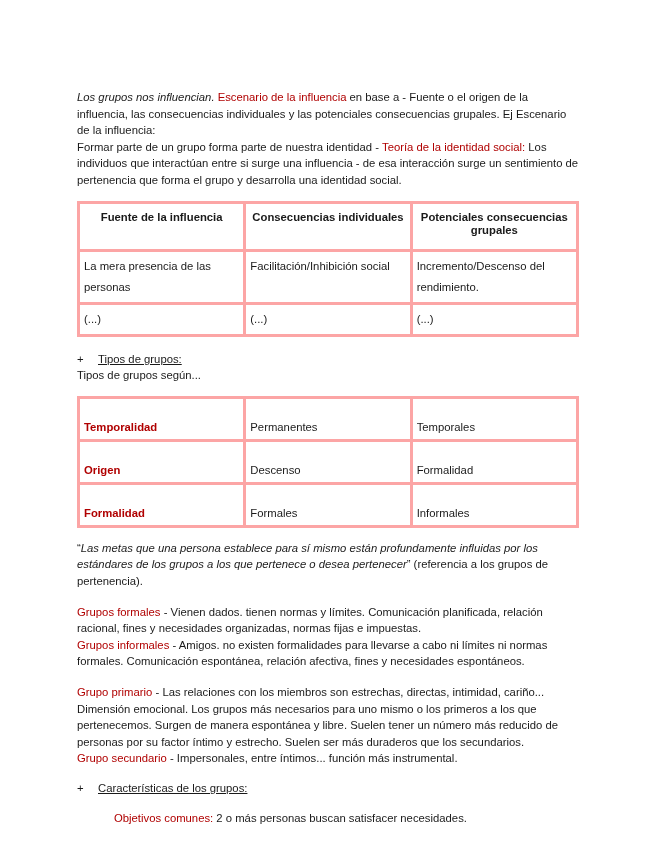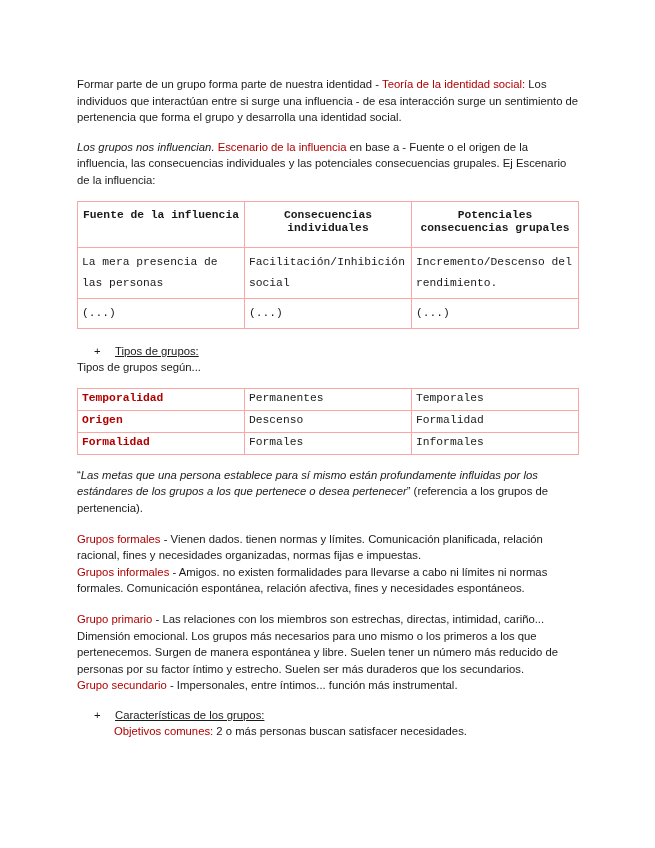--- a/index.html
+++ b/index.html
@@ -4,41 +4,41 @@
   <style>
     html, body { margin: 0; padding: 0; background: #ffffff; }
     body { width: 655px; height: 848px; position: relative; overflow: hidden;
       font-family: "Liberation Sans", sans-serif; font-size: 11.3px; color: #1a1a1a; line-height: 16.6px; }
     .page { position: absolute; left: 77px; top: 76px; width: 504px; }
     .p { margin: 0; }
     .red { color: #b00000; }
     .it { font-style: italic; }
     .u { text-decoration: underline; }
     table { border-collapse: collapse; width: 502px; table-layout: fixed; }
-    td, th { border: 1px solid #fca5a5; padding: 4px 4px; vertical-align: top; text-align: left; font-weight: normal; font-family: Liberation Mono, monospace; }
+    td, th { border: 3px solid #fca5a5; padding: 4px 4px; vertical-align: top; text-align: left; font-weight: normal; }
     th { font-weight: bold; text-align: center; line-height: 13px; }
     .t1 { margin-top: 12px; }
     .t1 th { height: 34px; padding-top: 7px; }
     .t1 td { line-height: 21px; }
     .t1 tr.r2 td { height: 30px; }
     .t1 tr.r3 td { height: 15px; padding-top: 4px; padding-bottom: 4px; }
-    .t2 td { height: 16px; padding-top: 1px; padding-bottom: 4px; line-height: 16px; }
+    .t2 td { height: 16px; padding-top: 20px; padding-bottom: 4px; line-height: 16px; }
     .t2 td.head { font-weight: bold; color: #b00000; }
-    .bullet { margin-left: 17px; }
+    .bullet { }
     .bullet .plus { display: inline-block; width: 21px; }
     .indent { margin-left: 37px; }
   </style>
 </head>
 <body>
 
 <div class="page">
 
+  <p class="p" style="margin-top:13px"><span class="it">Los grupos nos influencian.</span> <span class="red">Escenario de la influencia</span><span> en base a - Fuente o el origen de la influencia, las consecuencias individuales y las potenciales consecuencias grupales. Ej Escenario de la influencia:</span></p>
+
   <p class="p"><span>Formar parte de un grupo forma parte de nuestra identidad - </span><span class="red">Teoría de la identidad social:</span><span> Los individuos que interactúan entre si surge una influencia - de esa interacción surge un sentimiento de pertenencia que forma el grupo y desarrolla una identidad social.</span></p>
-
-  <p class="p" style="margin-top:13px"><span class="it">Los grupos nos influencian.</span> <span class="red">Escenario de la influencia</span><span> en base a - Fuente o el origen de la influencia, las consecuencias individuales y las potenciales consecuencias grupales. Ej Escenario de la influencia:</span></p>
 
   <table class="t1">
     <tbody>
         <tr>
       <th>Fuente de la influencia</th>
       <th>Consecuencias individuales</th>
       <th>Potenciales consecuencias grupales</th>
     </tr>
     <tr class="r2">
       <td>La mera presencia de las personas</td>
@@ -79,15 +79,15 @@
   <p class="p" style="margin-top:12px"><span>“</span><span class="it">Las metas que una persona establece para sí mismo están profundamente influidas por los estándares de los grupos a los que pertenece o desea pertenecer</span><span>”</span><span> (referencia a los grupos de pertenencia).</span></p>
 
   <p class="p" style="margin-top:14px"><span class="red">Grupos formales</span><span> - Vienen dados. tienen normas y límites. Comunicación planificada, relación racional, fines y necesidades organizadas, normas fijas e impuestas.</span></p>
   <p class="p"><span class="red">Grupos informales</span><span> - Amigos. no existen formalidades para llevarse a cabo ni límites ni normas formales. Comunicación espontánea, relación afectiva, fines y necesidades espontáneos.</span></p>
 
   <p class="p" style="margin-top:14px"><span class="red">Grupo primario</span><span> - Las relaciones con los miembros son estrechas, directas, intimidad, cariño... Dimensión emocional. Los grupos más necesarios para uno mismo o los primeros a los que pertenecemos. Surgen de manera espontánea y libre. Suelen tener un número más reducido de personas por su factor íntimo y estrecho. Suelen ser más duraderos que los secundarios.</span></p>
   <p class="p"><span class="red">Grupo secundario</span><span> - Impersonales, entre íntimos...  función más instrumental.</span></p>
 
   <p class="p bullet" style="margin-top:13px"><span class="plus">+</span><span class="u">Características de los grupos:</span></p>
 
-  <p class="p indent" style=""><span class="red">Objetivos comunes:</span><span> 2 o más personas buscan satisfacer necesidades.</span></p>
+  <p class="p indent" style="margin-top:14px"><span class="red">Objetivos comunes:</span><span> 2 o más personas buscan satisfacer necesidades.</span></p>
 
 </div>
 
 </body></html>

